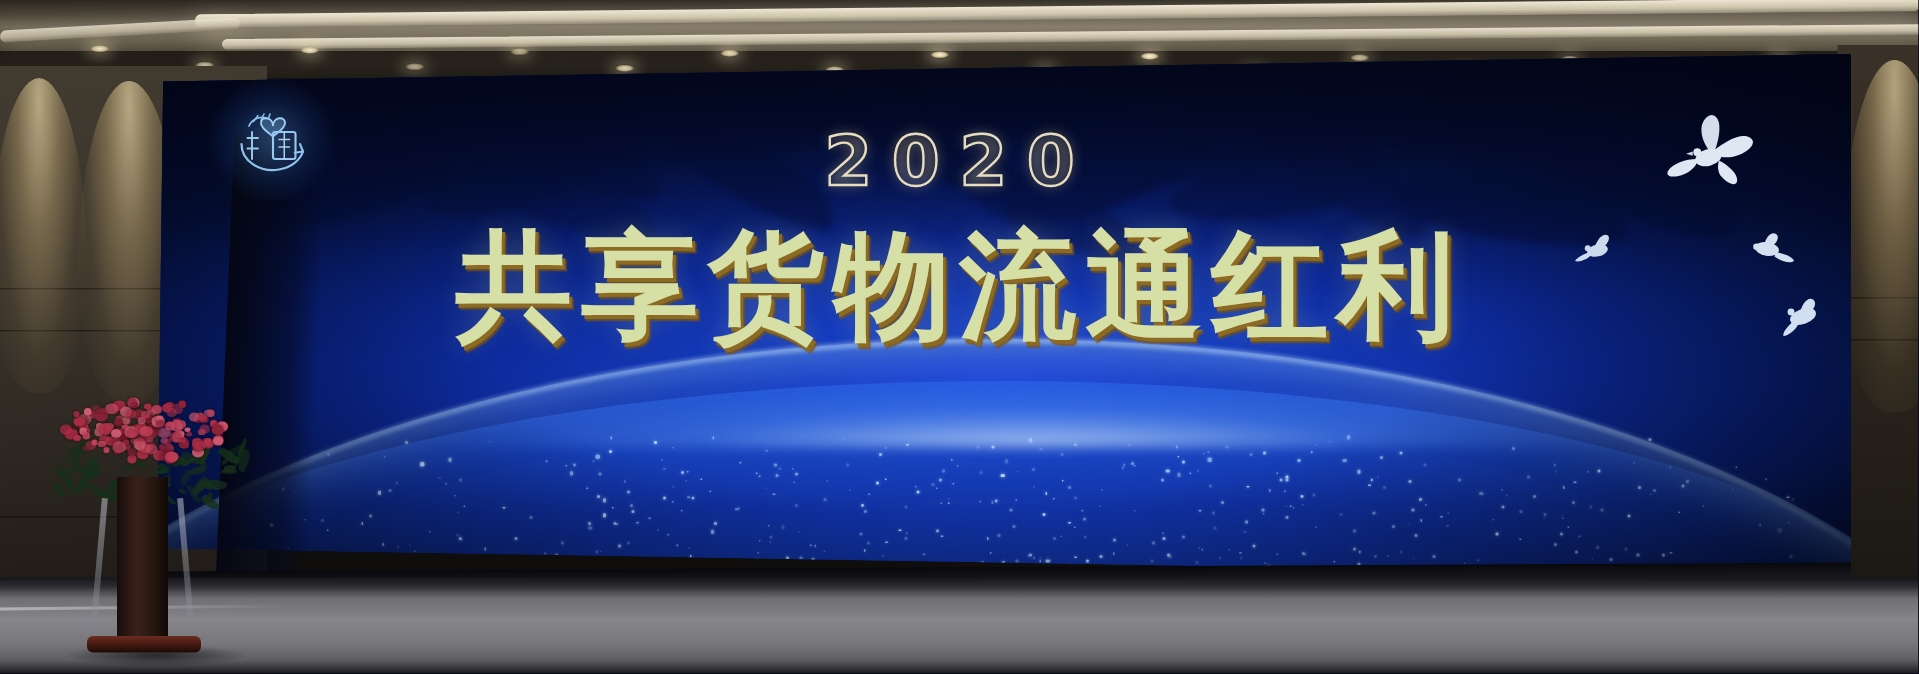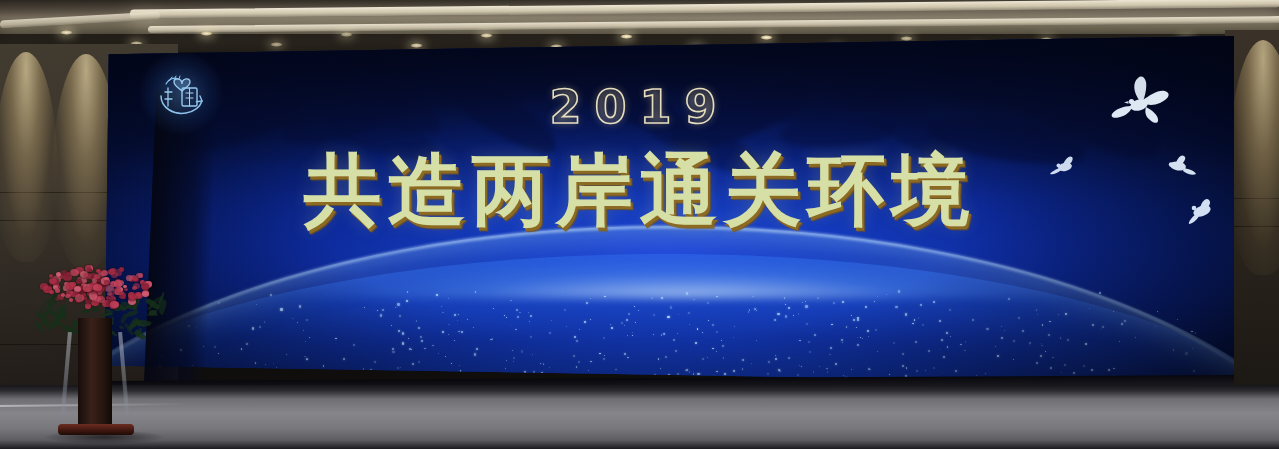--- a/index.html
+++ b/index.html
@@ -633,22 +633,22 @@
         <path d="M30 18 C30 12, 38 11, 38 16 C38 20, 33 22, 30 25 C27 22, 22 20, 22 16 C22 11, 30 12, 30 18 Z" fill="rgba(150,215,255,.28)" stroke="#bfe6ff" stroke-width="1.3"></path>
         <rect x="30" y="22" width="15" height="18" rx="1.5" stroke="#b4e2ff" stroke-width="1.4"></rect>
         <path d="M34 27 h7 M34 32 h7 M37.5 22 v18" stroke="#cfeeff" stroke-width="1"></path>
         <path d="M16 22 L16 40 M13 26 L20 26 M13 33 L20 33" stroke="#b4e2ff" stroke-width="1.3"></path>
         <path d="M9 30 C9 42, 22 49, 34 47 C42 45.5, 48 41, 50 35" stroke="#a8dcff" stroke-width="1.5"></path>
         <path d="M50 35 l-5.5 .8 M50 35 l-2 -5" stroke="#a8dcff" stroke-width="1.4"></path>
       </g>
     </svg>
   </div>
 
-  <div id="year">2019</div>
-  <div id="maintitle">共造两岸通关环境</div>
+  <div id="year">2020</div>
+  <div id="maintitle">共享货物流通红利</div>
 
   <svg class="dove" style="left:1105px;top:72px" width="76" height="62" viewBox="0 0 76 62">
     <g fill="#e9f4ff" opacity="0.95">
       <path d="M36 30 C30 24, 26 12, 33 6 C36 3, 40 5, 41 10 C42 16, 40 24, 38 29 Z" opacity=".96"></path>
       <path d="M38 28 C46 22, 56 16, 62 20 C66 23, 62 28, 55 31 C48 34, 42 33, 38 31 Z"></path>
       <ellipse cx="34" cy="33" rx="9" ry="5.5" transform="rotate(-16 34 33)"></ellipse>
       <path d="M26 34 C19 34, 10 37, 7 42 C5 46, 11 47, 18 44 C23 42, 26 38, 27 35 Z"></path>
       <path d="M41 35 C47 38, 54 44, 53 49 C52 53, 46 50, 42 45 C40 42, 40 38, 41 35 Z"></path>
       <circle cx="26.5" cy="29.5" r="2.6"></circle>
       <path d="M23.5 29 L19 30.5 L23.5 31.8 Z" fill="#cfe4f8"></path>

